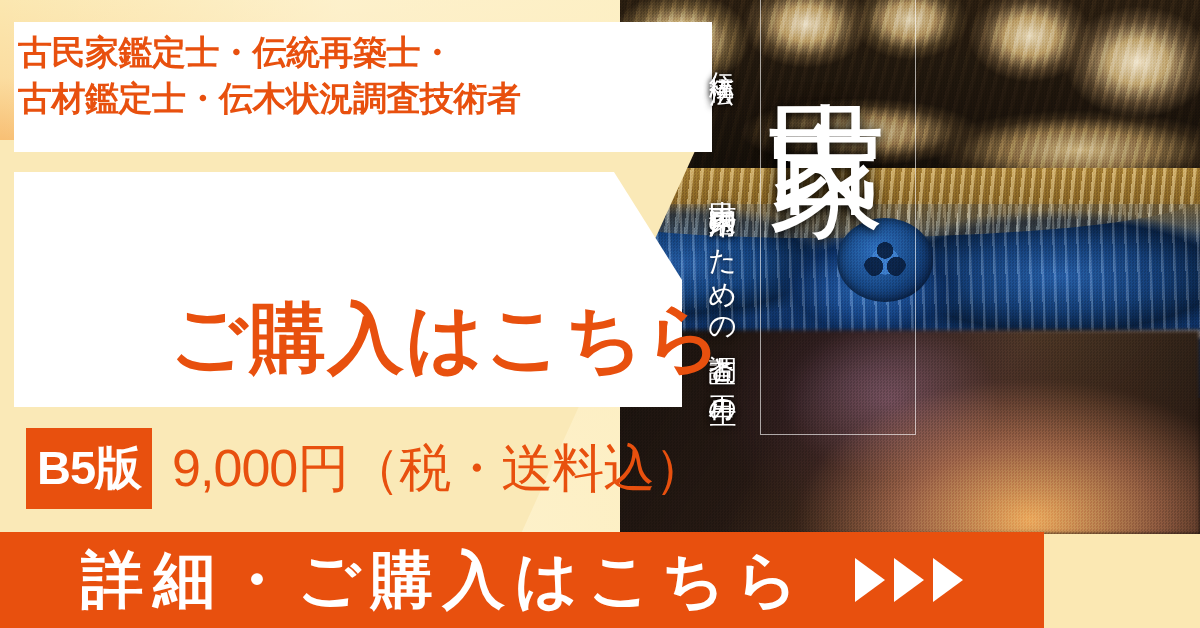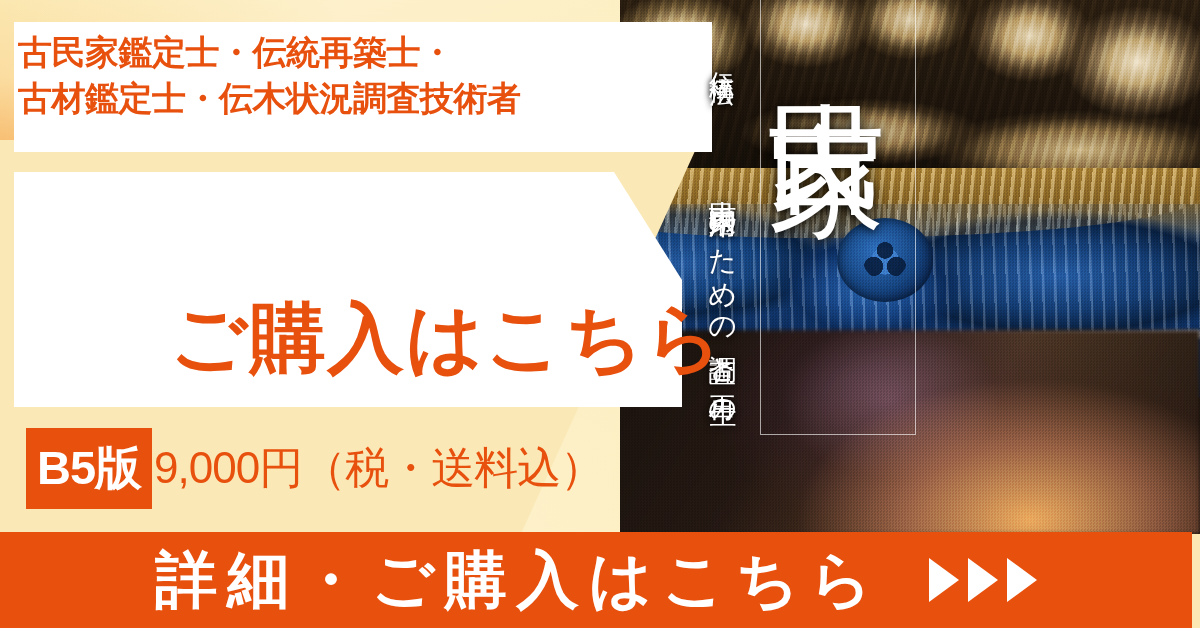--- a/index.html
+++ b/index.html
@@ -252,44 +252,44 @@
   }
   .heading-main .line2 { display: block; padding-left: 148px; }
 
   
   .price-row {
     position: absolute;
     left: 26px; top: 428px;
     z-index: 6;
     display: flex;
     align-items: center;
-    gap: 2px;
+    gap: 20px;
   }
   .badge {
     background: #e8500e;
     color: #ffffff;
     font-size: 47px;
     font-weight: 700;
     line-height: 1;
     padding: 16px 11px 18px 11px;
     letter-spacing: -1px;
   }
   .price-text {
     color: #e8500e;
-    font-size: 44px;
+    font-size: 52px;
     font-weight: 400;
     letter-spacing: -1px;
     white-space: nowrap;
   }
 
   
   .cta-bar {
     position: absolute;
     left: 0; bottom: 0;
-    width: 1192px; height: 96px;
+    width: 1044px; height: 96px;
     background: #e8500e;
     display: flex;
     align-items: center;
     justify-content: center;
     gap: 42px;
     z-index: 10;
     cursor: pointer;
   }
   .cta-text {
     color: #ffffff;

